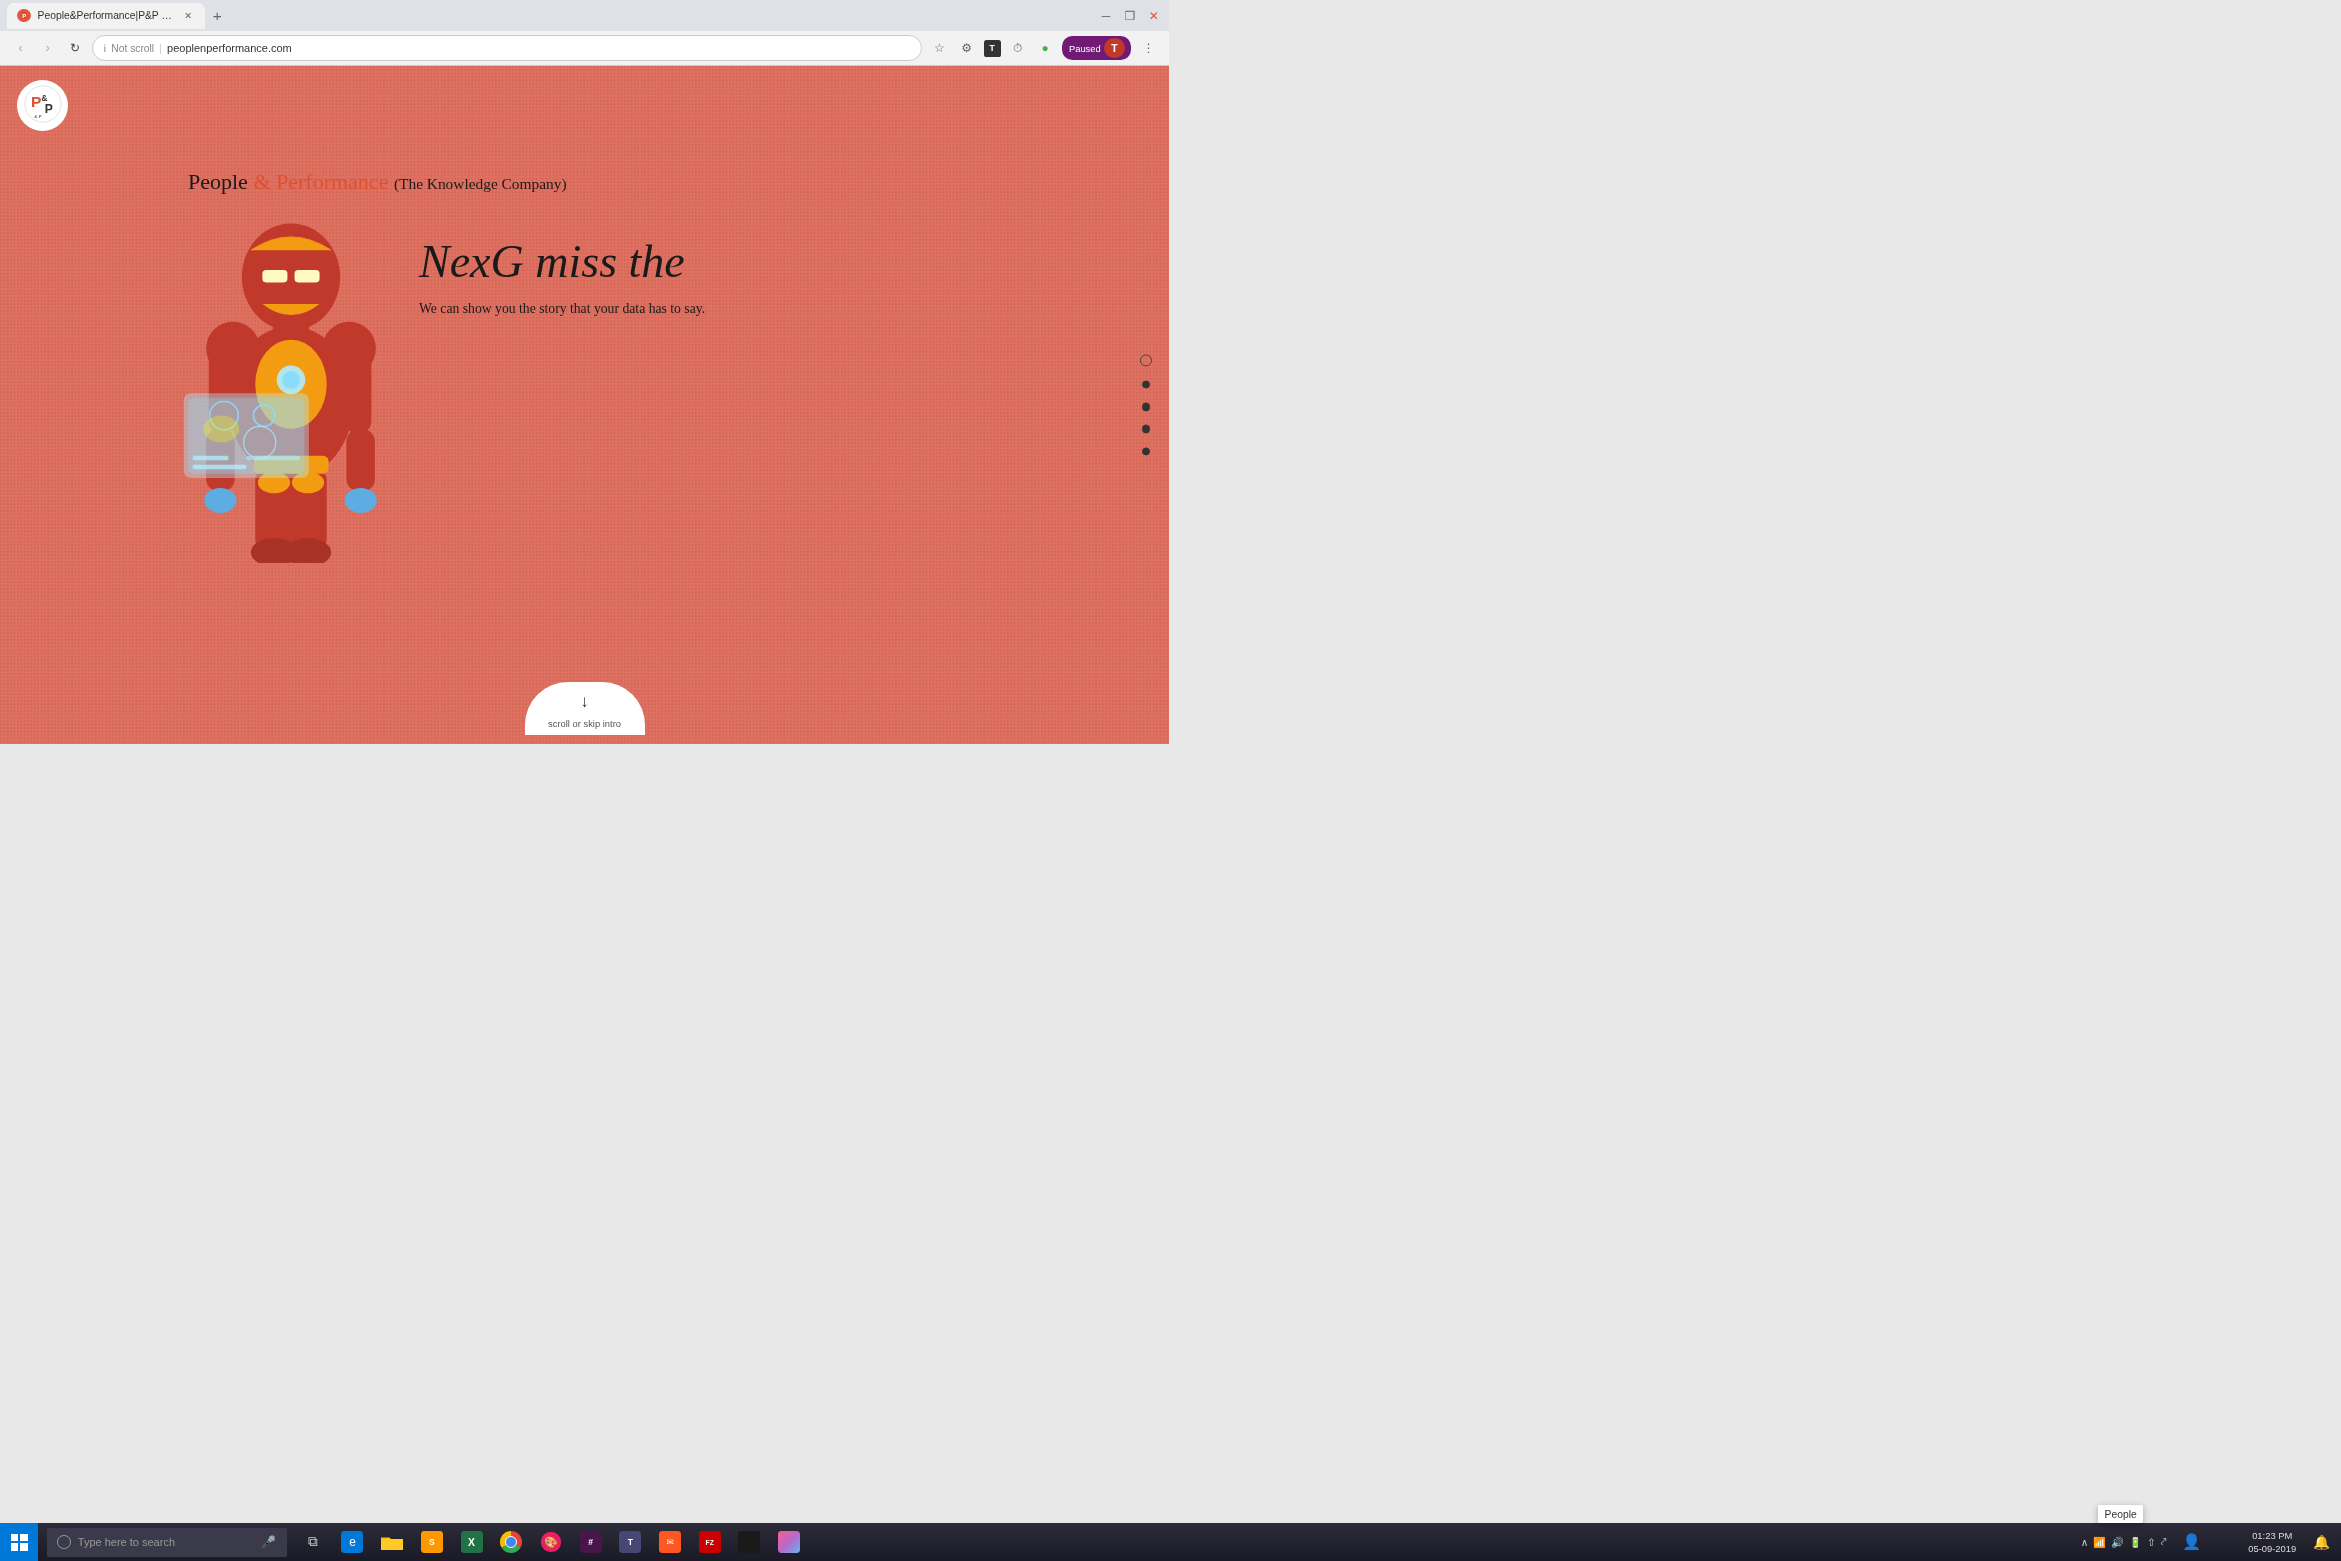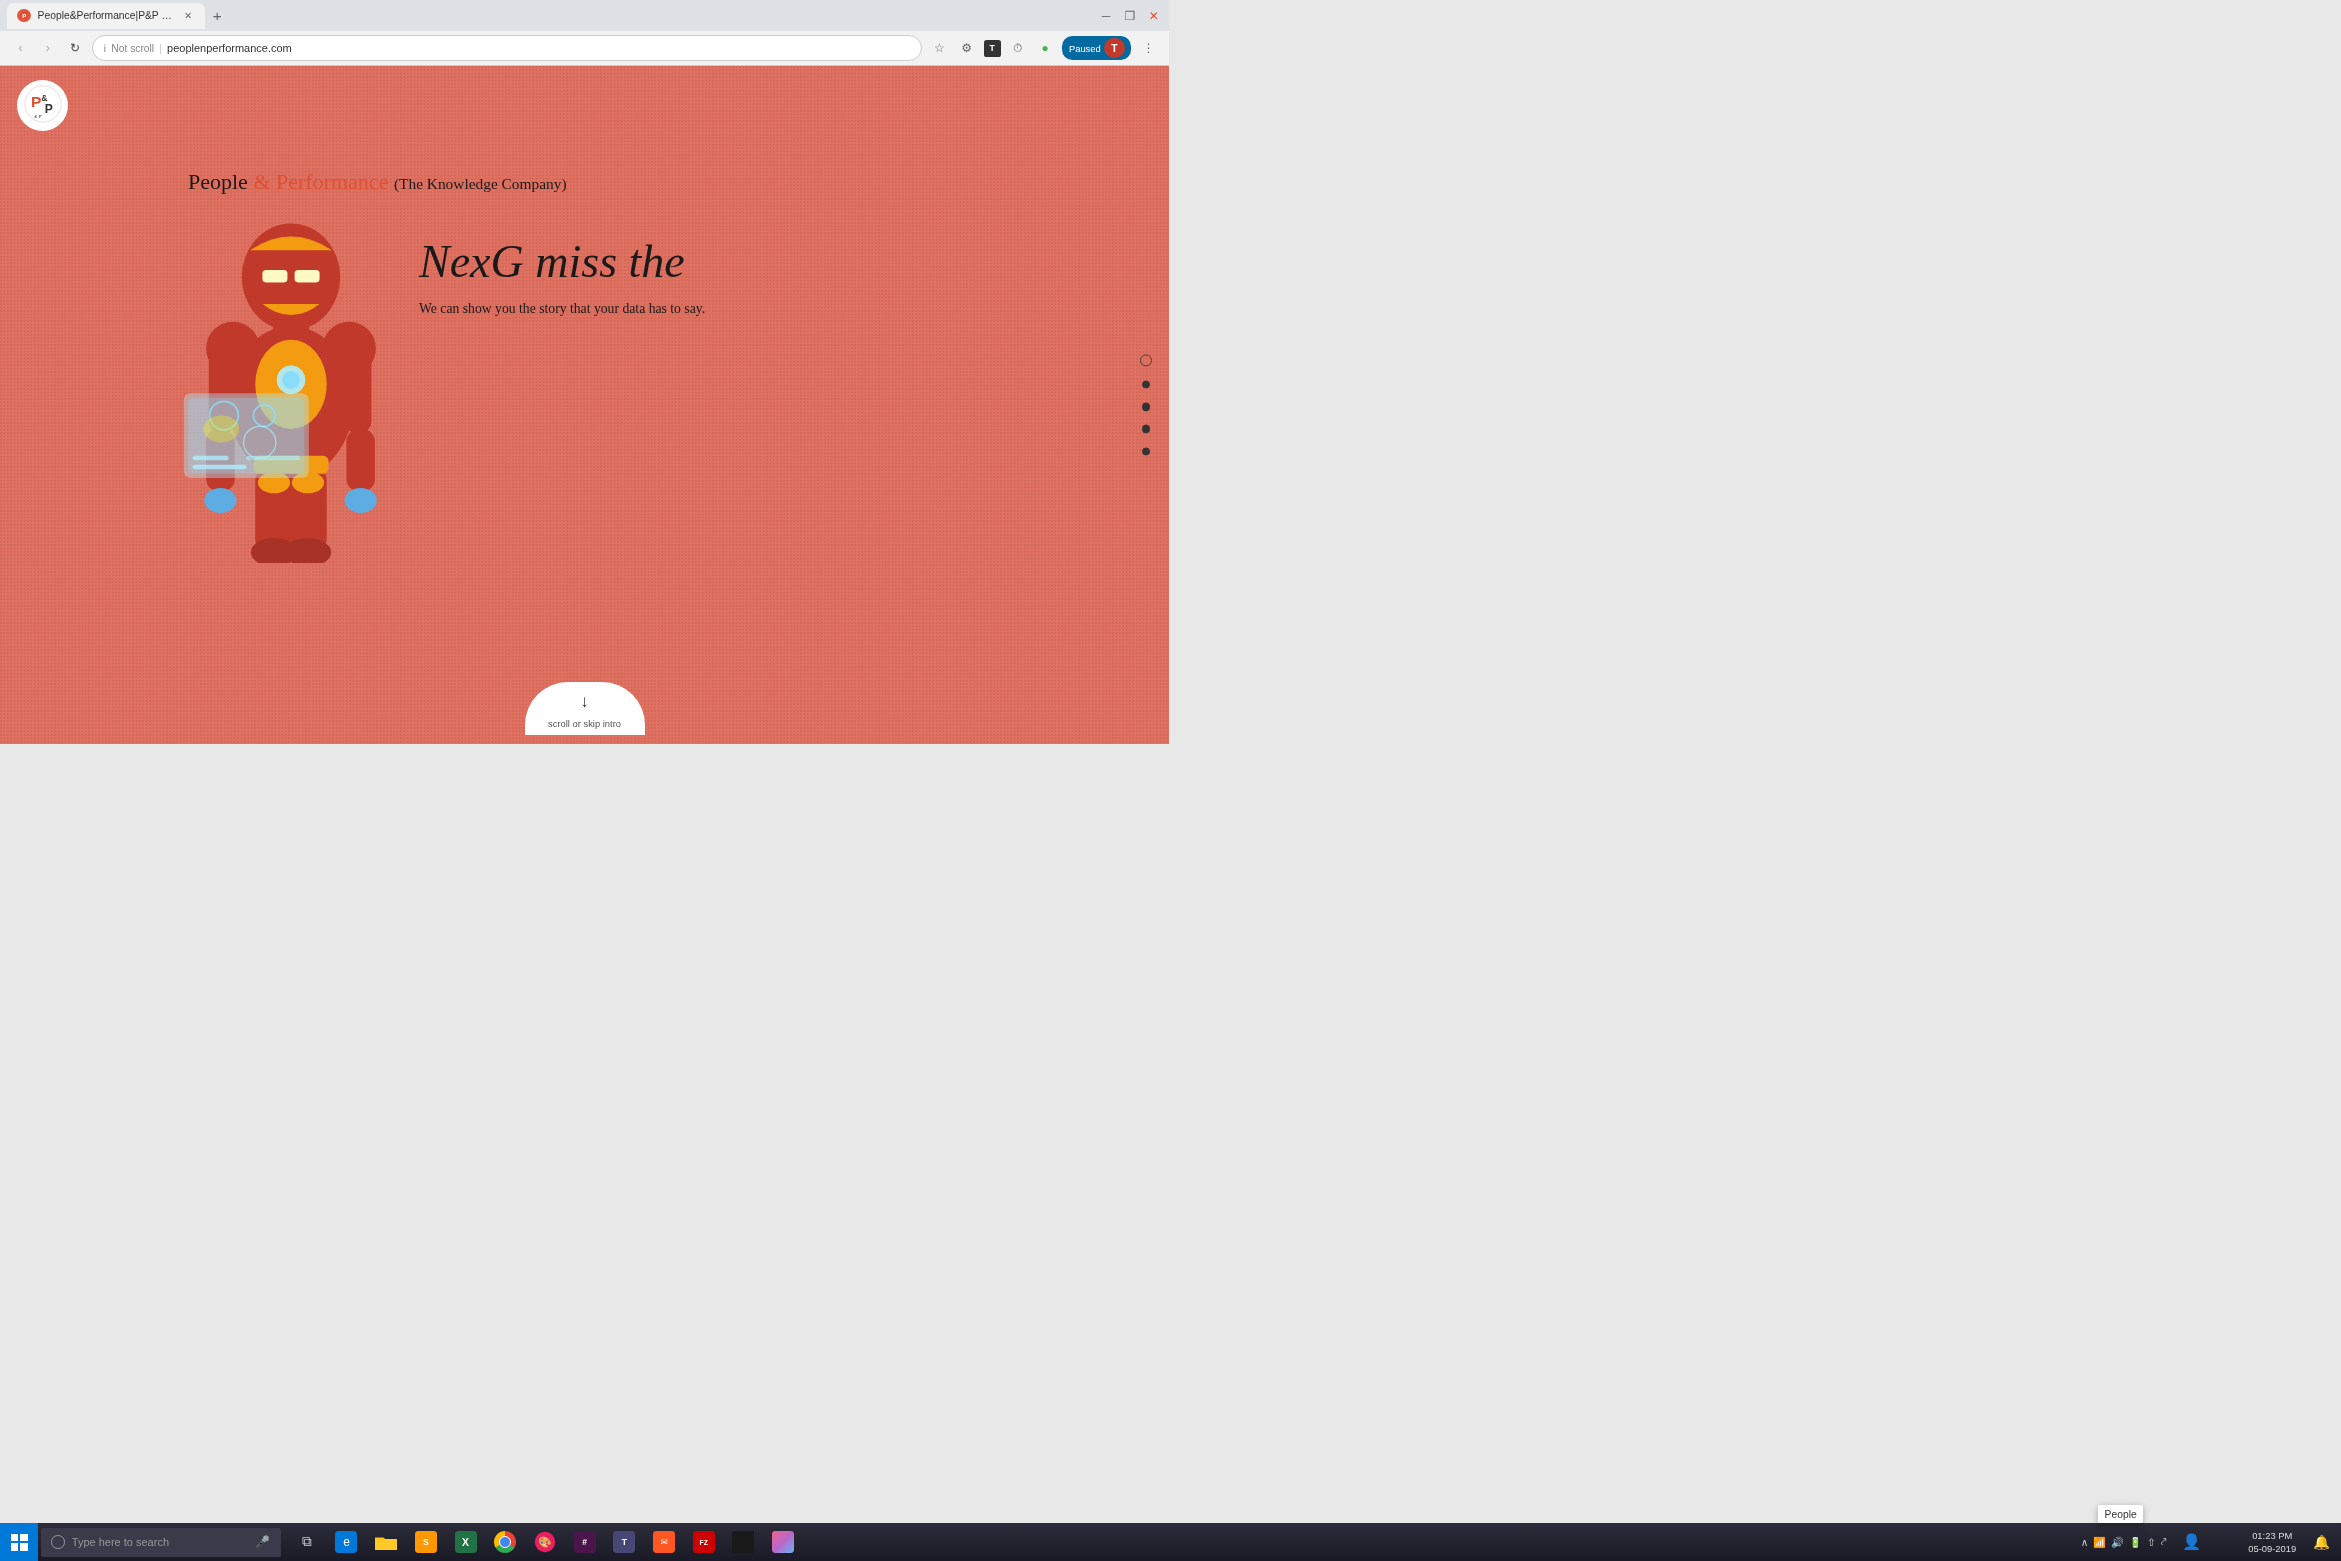--- a/index.html
+++ b/index.html
@@ -93,21 +93,21 @@
     .security-icon { color: #888; font-size: 10.3px; }
     .toolbar-icons {
       display: flex; align-items: center; gap: 6.8px;
     }
     .toolbar-icon {
       width: 20.5px; height: 20.5px;
       display: flex; align-items: center; justify-content: center;
       font-size: 12px; color: #666; cursor: pointer;
     }
     .paused-badge {
-      background: #0369a1;
+      background: #701a75;
       color: white;
       font-size: 9.4px;
       padding: 1.7px 6.8px;
       border-radius: 10.3px;
       display: flex; align-items: center; gap: 3.4px;
     }
     .avatar-circle {
       width: 20.5px; height: 20.5px;
       background: #c0392b;
       border-radius: 50%;
@@ -269,21 +269,21 @@
       width: 17px; height: 17px;
       display: grid; grid-template-columns: 1fr 1fr; gap: 1.7px;
     }
     .start-square {
       background: white;
     }
     .search-bar {
       display: flex; align-items: center;
       background: #3a3a4a;
       border-radius: 1.7px;
-      margin-left: 3px;
+      margin-left: 9px;
       padding: 0 10.3px;
       height: 29px;
       gap: 6.8px;
       width: 240px;
     }
     .search-circle {
       width: 13.7px; height: 13.7px;
       border: 1.7px solid #999;
       border-radius: 50%;
     }

